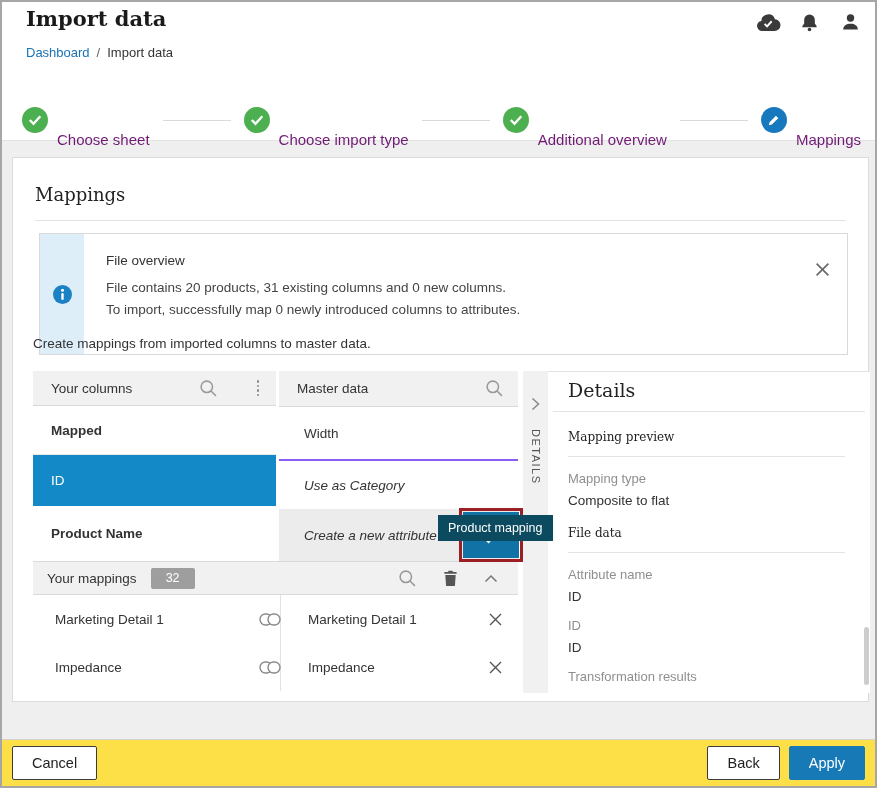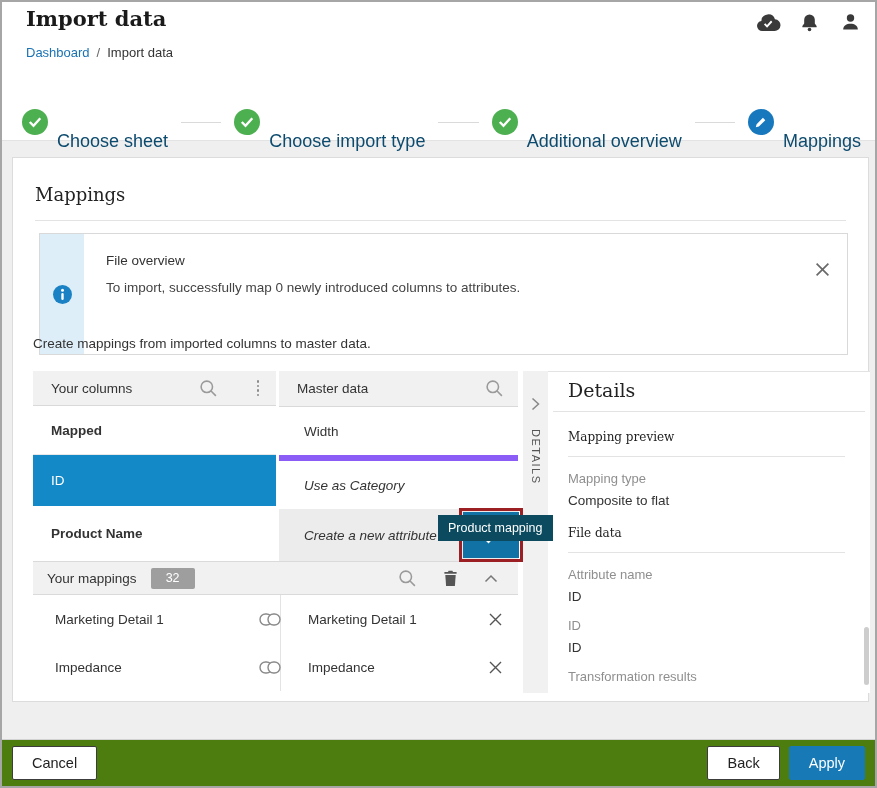--- a/index.html
+++ b/index.html
@@ -21,21 +21,21 @@
   .breadcrumb .sep{color:#666;margin:0 7px;}
   .breadcrumb .current{color:#333;}
   .top-icons{position:absolute;right:12px;top:8px;display:flex;align-items:center;gap:15px;}
   .top-icons .icon{width:26px;height:24px;display:flex;align-items:center;justify-content:center;cursor:pointer;}
 
   .stepper{position:absolute;left:20px;right:14px;top:90px;display:flex;align-items:center;}
   .step{display:flex;align-items:center;gap:9px;cursor:pointer;}
   .step-circle{width:26px;height:26px;border-radius:50%;display:flex;align-items:center;justify-content:center;flex:0 0 26px;}
   .step-circle.done{background:#4caf50;}
   .step-circle.active{background:#1778be;}
-  .step-label{font-size:18px;color:#0c4a6e;white-space:nowrap;margin-top:39px;}
+  .step-label{font-size:15px;color:#701a75;white-space:nowrap;margin-top:39px;}
   .step-line{flex:1;height:1px;background:#dadada;margin:0 13px;}
 
   
   .card{position:absolute;left:10px;top:155px;width:857px;height:545px;background:#fff;border:1px solid #dcdcdc;}
   .card-heading{position:absolute;left:22px;top:26px;font-family:"DejaVu Serif","Liberation Serif",serif;font-size:18px;color:#222;}
   .card-divider{position:absolute;left:22px;right:22px;top:62px;height:1px;background:#e3e3e3;}
 
   .info-box{position:absolute;left:26px;top:75px;width:809px;height:122px;border:1px solid #d9d9d9;display:flex;}
   .info-strip{width:44px;background:#ddeef9;display:flex;align-items:center;justify-content:center;}
   .info-content{flex:1;padding:19px 22px 0 22px;position:relative;}
@@ -57,21 +57,21 @@
   .kebab{display:flex;flex-direction:column;gap:2px;margin-left:36px;cursor:pointer;padding:3px;}
   .kebab i{width:2.5px;height:2.5px;border-radius:50%;background:#8a8a8a;}
   .icon-btn{cursor:pointer;display:flex;align-items:center;justify-content:center;}
 
   .yc-row{display:flex;align-items:center;padding-left:18px;color:#333;}
   .yc-group{height:50px;font-weight:bold;border-bottom:1px solid #e8e8e8;}
   .yc-selected{height:52px;background:#1389c8;color:#fff;cursor:pointer;}
   .yc-item{height:56px;cursor:pointer;font-weight:bold;}
 
   .md-row{display:flex;align-items:center;padding-left:25px;color:#333;cursor:pointer;}
-  .md-width{height:54px;border-bottom:6px solid #8b5cf6;}
+  .md-width{height:54px;border-bottom:2px solid #8b5cf6;}
   .md-create{height:52px;background:#ececec;font-style:italic;}
   .md-use{height:48px;font-style:italic;}
 
   .annotation{margin-left:auto;margin-right:-5px;border:3px solid #9c1f24;padding:1px;z-index:2;background:transparent;}
   .check-btn{width:56px;height:46px;background:#1173a5;border:none;display:flex;align-items:center;justify-content:center;cursor:pointer;}
 
   .tooltip{position:absolute;left:405px;top:144px;height:26px;padding:0 10px;background:#0b4a5f;color:#fff;font-size:12.5px;display:flex;align-items:center;z-index:3;white-space:nowrap;}
 
   .ym-bar{height:34px;background:#f1f1f1;border-top:1px solid #dadada;border-bottom:1px solid #dadada;display:flex;align-items:center;padding:0 20px 0 14px;color:#333;}
   .badge{min-width:44px;height:21px;border-radius:2px;background:#9e9e9e;color:#fff;font-size:12.5px;display:flex;align-items:center;justify-content:center;margin-left:14px;padding:0 8px;}
@@ -94,21 +94,21 @@
   .details-panel{position:absolute;left:515px;top:0;right:0;height:322px;background:#fff;border-top:1px solid #e3e3e3;overflow:hidden;padding:0 25px 0 20px;}
   .dp-heading{font-family:"DejaVu Serif","Liberation Serif",serif;font-size:19px;color:#222;margin-top:7px;}
   .dp-div1{height:1px;background:#e3e3e3;margin:10px -20px 0 -15px;}
   .dp-sub{font-family:"DejaVu Serif","Liberation Serif",serif;font-size:12px;color:#222;margin-top:18px;}
   .dp-div2{height:1px;background:#e3e3e3;margin-top:12px;}
   .dp-label{color:#8f8f8f;font-size:13px;margin-top:14px;}
   .dp-value{color:#333;margin-top:7px;}
   .scroll-thumb{position:absolute;right:1px;bottom:8px;width:5px;height:58px;background:#cdcdcd;border-radius:3px;}
 
   
-  .footer{position:absolute;left:0;right:0;bottom:0;height:47px;background:#4d7c0f;border-top:1px solid #d2d2d2;display:flex;align-items:center;justify-content:space-between;padding:0 10px;}
+  .footer{position:absolute;left:0;right:0;bottom:0;height:47px;background:#fde047;border-top:1px solid #d2d2d2;display:flex;align-items:center;justify-content:space-between;padding:0 10px;}
   .btn{height:34px;padding:0 19px;font-size:14.5px;font-family:"Liberation Sans",sans-serif;background:#fff;border:1.5px solid #3c3c3c;border-radius:2px;color:#222;cursor:pointer;}
   .btn-primary{background:#1779b5;border-color:#1779b5;color:#fff;}
   .footer-right{display:flex;gap:9px;}
 </style>
 </head>
 <body>
 
 <div class="header">
   <div class="page-title">Import data</div>
   <div class="breadcrumb">
@@ -181,20 +181,21 @@
   <div class="info-box">
     <div class="info-strip">
       <svg width="19" height="19" viewBox="0 0 19 19">
           <circle cx="9.5" cy="9.5" r="9.5" fill="#1a82c4"></circle>
           <circle cx="9.5" cy="5.2" r="1.5" fill="#fff"></circle>
           <rect x="8.3" y="7.9" width="2.4" height="7" rx="1.2" fill="#fff"></rect>
         </svg>
     </div>
     <div class="info-content">
       <div class="info-title">File overview</div>
+      <div class="info-line">File contains 20 products, 31 existing columns and 0 new columns.</div>
       <div class="info-line">To import, successfully map 0 newly introduced columns to attributes.</div>
       <div class="info-close">
         <svg width="15" height="15" viewBox="0 0 14 14">
             <path d="M1.5 1.5l11 11M12.5 1.5l-11 11" stroke="#6a6a6a" stroke-width="1.6"></path>
           </svg>
       </div>
     </div>
   </div>
 
   <div class="caption">Create mappings from imported columns to master data.</div>

